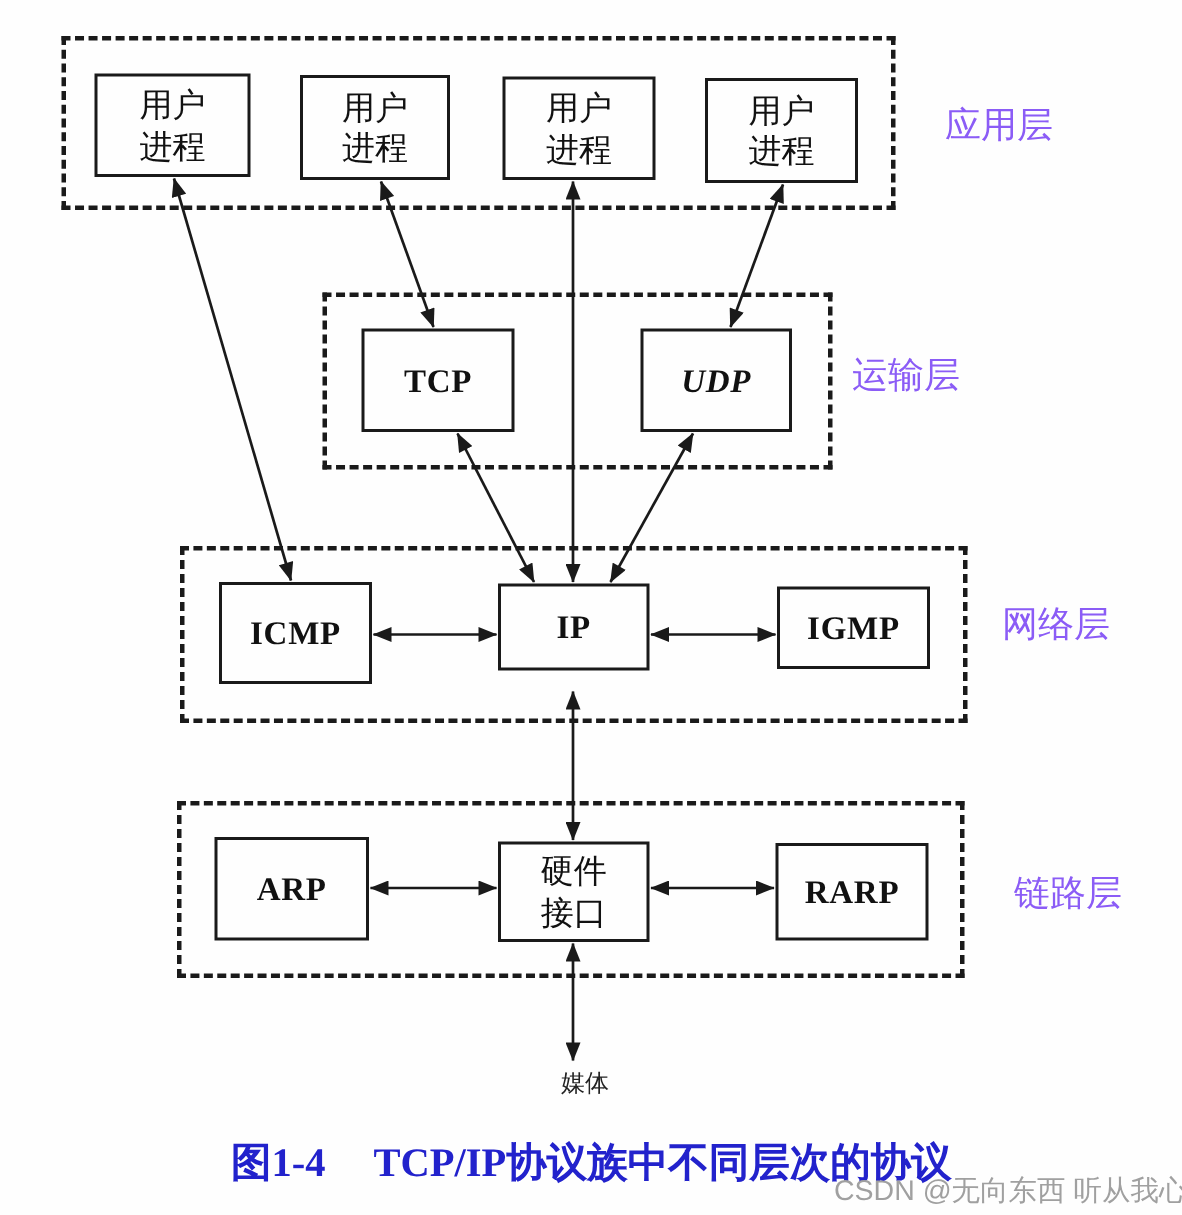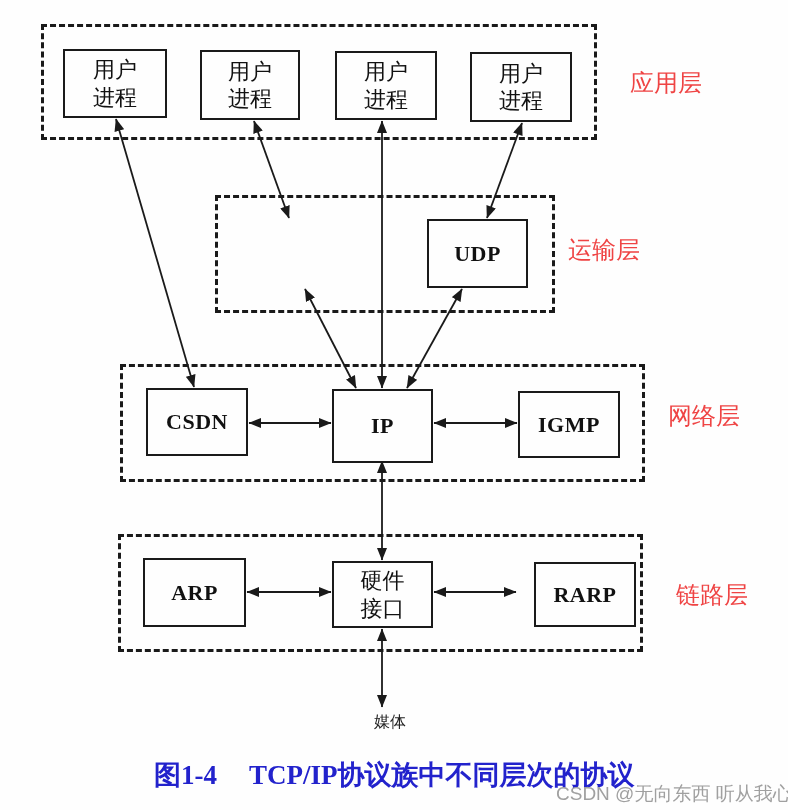--- a/index.html
+++ b/index.html
@@ -8,21 +8,21 @@
     font-family:"Liberation Serif","DejaVu Serif",serif;color:#1a1a1a;
     overflow:hidden;
   }
   .dashed-box{position:absolute;border:3px dashed #1a1a1a;box-sizing:border-box;background:transparent;}
   .pbox{
     position:absolute;border:2.5px solid #1a1a1a;box-sizing:border-box;background:#fefefe;
     display:flex;flex-direction:column;align-items:center;justify-content:center;
     text-align:center;font-size:22px;line-height:1.25;color:#111;z-index:3;
   }
   .acro{font-weight:bold;letter-spacing:.5px;font-size:22px;}
-  .layer-label{position:absolute;font-size:24px;color:#ef4444;white-space:nowrap;z-index:2;}
+  .layer-label{position:absolute;font-size:24px;color:#8b5cf6;white-space:nowrap;z-index:2;}
   .wires{position:absolute;left:0;top:0;z-index:2;}
   .media-label{position:absolute;left:352px;top:712px;width:76px;text-align:center;font-size:16px;color:#222;}
   .caption{position:absolute;left:154px;top:757px;font-size:27px;font-weight:bold;color:#2222cc;white-space:nowrap;z-index:4;}
   .caption .figno{margin-right:32px;}
   .wm-underlay{
     position:absolute;left:462px;top:786px;font-size:20px;color:#d6d6d6;
     font-family:"Liberation Sans","DejaVu Sans",sans-serif;white-space:nowrap;z-index:4;
   }
   .wm-overlay{
     position:absolute;left:556px;top:781px;font-size:19px;color:#a0a0a0;
@@ -71,42 +71,45 @@
   </div>
   <div class="pbox" style="left:335px;top:51px;width:102px;height:69px;">
     <span>用户</span>
     <span>进程</span>
   </div>
   <div class="pbox" style="left:470px;top:52px;width:102px;height:70px;">
     <span>用户</span>
     <span>进程</span>
   </div>
 
-  <div class="pbox" style="left:427px;top:219px;width:101px;height:69px;">
+  <div class="pbox" style="left:241px;top:219px;width:102px;height:69px;">
+    <span class="acro">TCP</span>
+  </div>
+  <div class="pbox" style="left:427px;top:219px;width:101px;height:69px;font-style:italic;">
     <span class="acro">UDP</span>
   </div>
 
   <div class="pbox" style="left:146px;top:388px;width:102px;height:68px;">
-    <span class="acro">CSDN</span>
+    <span class="acro">ICMP</span>
   </div>
-  <div class="pbox" style="left:332px;top:389px;width:101px;height:74px;text-align:right;">
+  <div class="pbox" style="left:332px;top:389px;width:101px;height:58px;text-align:right;">
     <span class="acro">IP</span>
   </div>
-  <div class="pbox" style="left:518px;top:391px;width:102px;height:67px;">
+  <div class="pbox" style="left:518px;top:391px;width:102px;height:55px;">
     <span class="acro">IGMP</span>
   </div>
 
   <div class="pbox" style="left:332px;top:561px;width:101px;height:67px;">
     <span>硬件</span>
     <span>接口</span>
   </div>
   <div class="pbox" style="left:143px;top:558px;width:103px;height:69px;">
     <span class="acro">ARP</span>
   </div>
-  <div class="pbox" style="left:517px;top:562px;width:102px;height:65px;margin-left:17px;">
+  <div class="pbox" style="left:517px;top:562px;width:102px;height:65px;">
     <span class="acro">RARP</span>
   </div>
 
   <span class="layer-label" style="left:630px;top:67px;">应用层</span>
   <span class="layer-label" style="left:568px;top:234px;">运输层</span>
   <span class="layer-label" style="left:668px;top:400px;">网络层</span>
   <span class="layer-label" style="left:664px;top:579px;margin-left:12px;">链路层</span>
 
   <span class="media-label">媒体</span>
 

